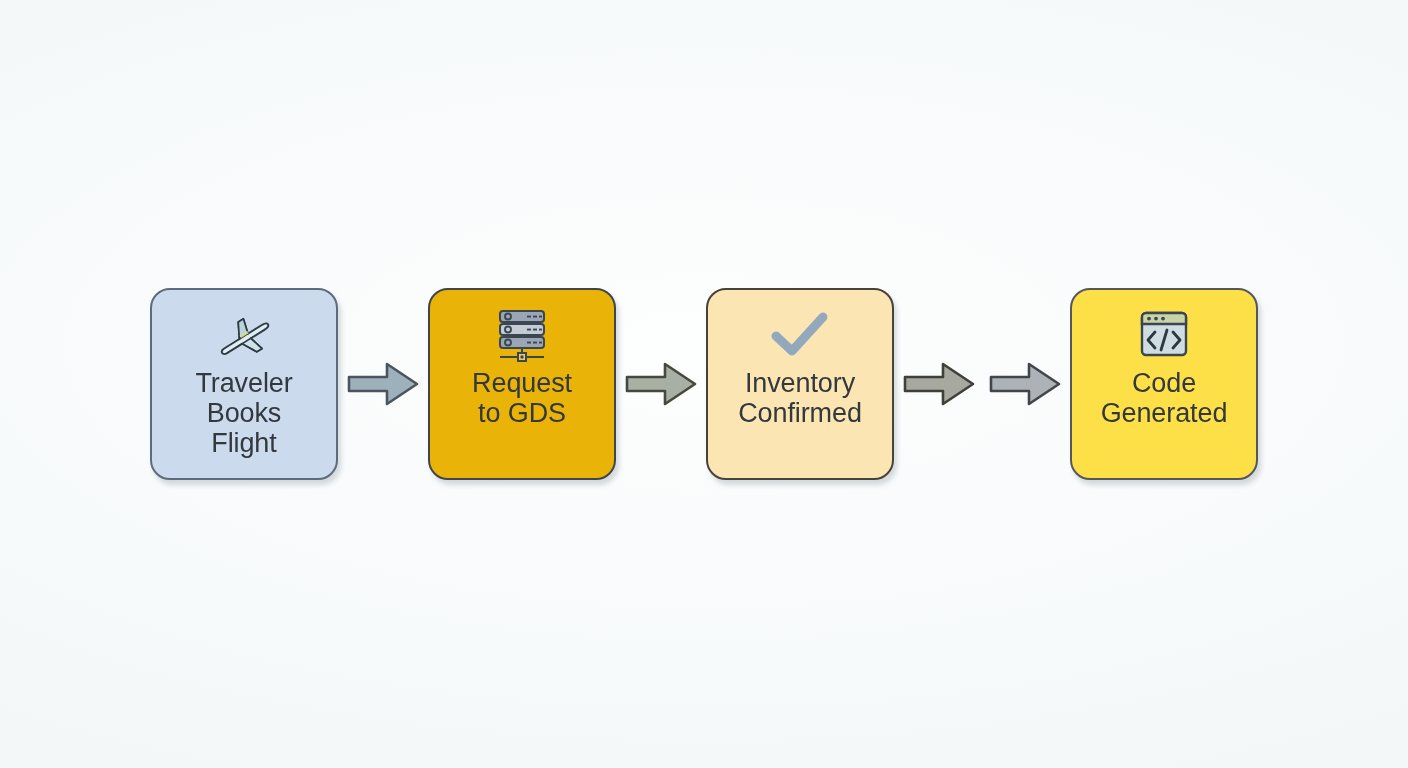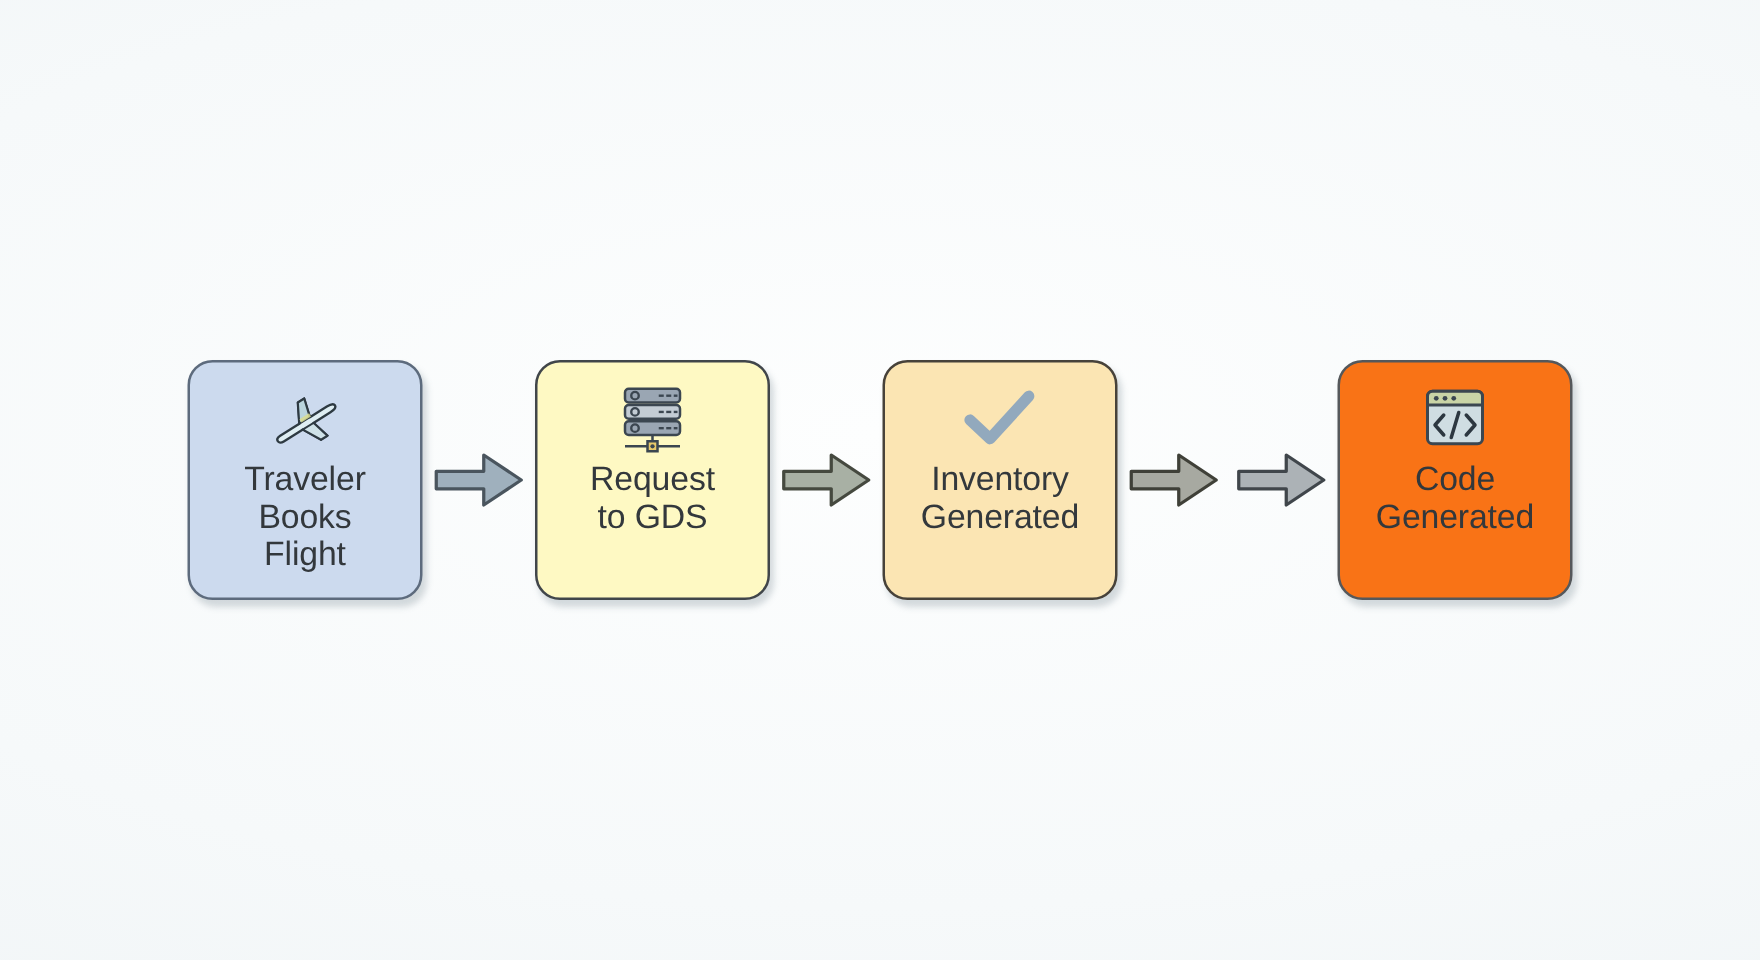--- a/index.html
+++ b/index.html
@@ -71,24 +71,24 @@
     line-height: 30px;
     color: #33383c;
     text-align: center;
     letter-spacing: -0.1px;
     padding: 0 8px;
     white-space: pre-line;
   }
 
   
   .node-1 { background: #ccdaee; border: 2.5px solid #5d6b7d; }
-  .node-2 { background: #fef9c3; border: 2.5px solid #41464a; }
+  .node-2 { background: #eab308; border: 2.5px solid #41464a; }
   .node-3 { background: #fbe5b3; border: 2.5px solid #47423a; }
   .node-4 { background: #cde2ec; border: 2.5px solid #47606d; }
-  .node-5 { background: #f97316; border: 2.5px solid #55585b; }
+  .node-5 { background: #fde047; border: 2.5px solid #55585b; }
 
   
   .arrow {
     width: 82px;
     height: 58px;
     display: flex;
     align-items: center;
     justify-content: center;
     flex: 0 0 auto;
   }
@@ -169,21 +169,21 @@
       </svg>
     </div>
 
     <div class="node node-3">
       <div class="icon">
         <svg width="58" height="46" viewBox="0 0 58 46">
           <path d="M5 24 L21 39 L52 5" fill="none" stroke="#92a9bd" stroke-width="9" stroke-linecap="round" stroke-linejoin="round"></path>
         </svg>
       </div>
       <div class="label">Inventory
-Generated</div>
+Confirmed</div>
     </div>
 
     <div class="arrow">
       <svg width="72" height="52" viewBox="0 0 72 52">
         <path d="M2 19 L40 19 L40 6 L70 26 L40 46 L40 33 L2 33 Z" fill="#a7a9a1" stroke="#3f4038" stroke-width="2.6" stroke-linejoin="round"></path>
       </svg>
     </div>
 
 
     <div class="arrow">

